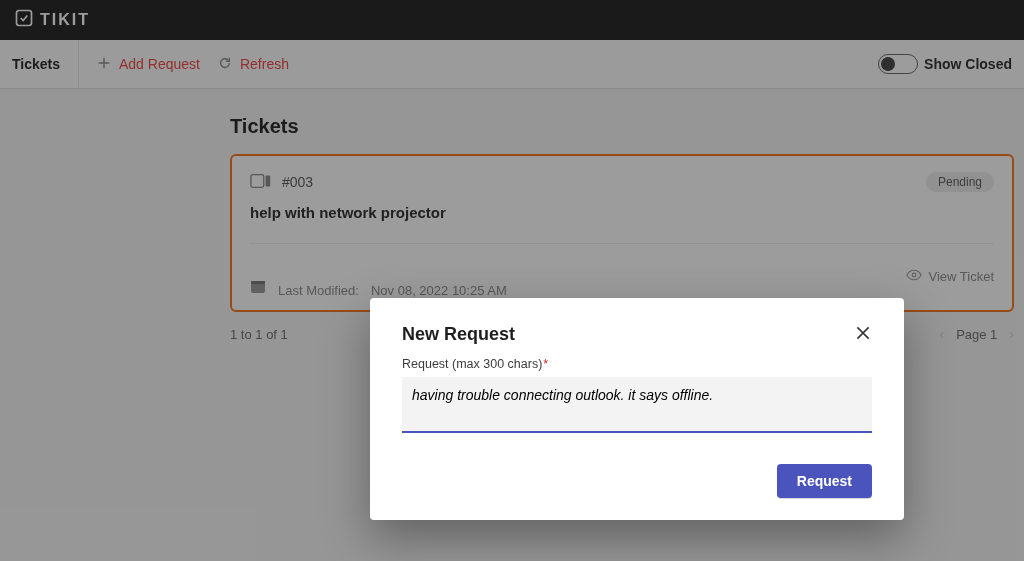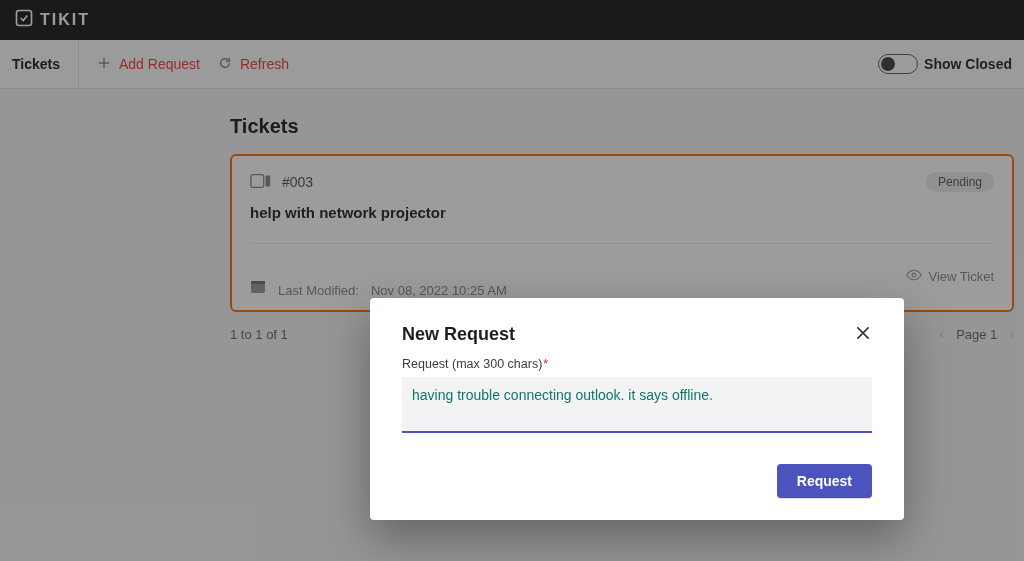--- a/index.html
+++ b/index.html
@@ -72,22 +72,22 @@
     display: flex; flex-direction: column;
   }
   .modal-body { padding: 26px 32px 0 32px; flex: 1; }
   .modal-head { display: flex; align-items: flex-start; justify-content: space-between; }
   .modal-title { font-size: 18px; font-weight: 700; color: #1e1e1e; }
   .close-x { width: 18px; height: 18px; cursor: pointer; color: #444; }
   .field-label { margin-top: 12px; font-size: 12.5px; color: #3c3c3c; }
   .req-star { color: #c62828; margin-left: 1px; }
   .textarea {
     margin-top: 6px; width: 100%; height: 56px; background: #f3f3f3; border: none;
-    border-bottom: 2px solid #4b53bc; padding: 10px 10px; font-size: 14px; color: #0f766e;
-    resize: none; outline: none; font-family: inherit;
+    border-bottom: 2px solid #4b53bc; padding: 10px 10px; font-size: 14px; color: #000000;
+    resize: none; outline: none; font-family: inherit; font-style: italic;
   }
   .modal-footer { display: flex; justify-content: flex-end; padding: 0 32px 22px 32px; }
   .primary-btn {
     background: #4b53bc; color: #fff; font-weight: 600; font-size: 14px;
     border: none; border-radius: 4px; padding: 9px 20px; cursor: pointer;
     box-shadow: 0 1px 0 rgba(0,0,0,0.15);
   }
 </style>
 </head>
 <body>

